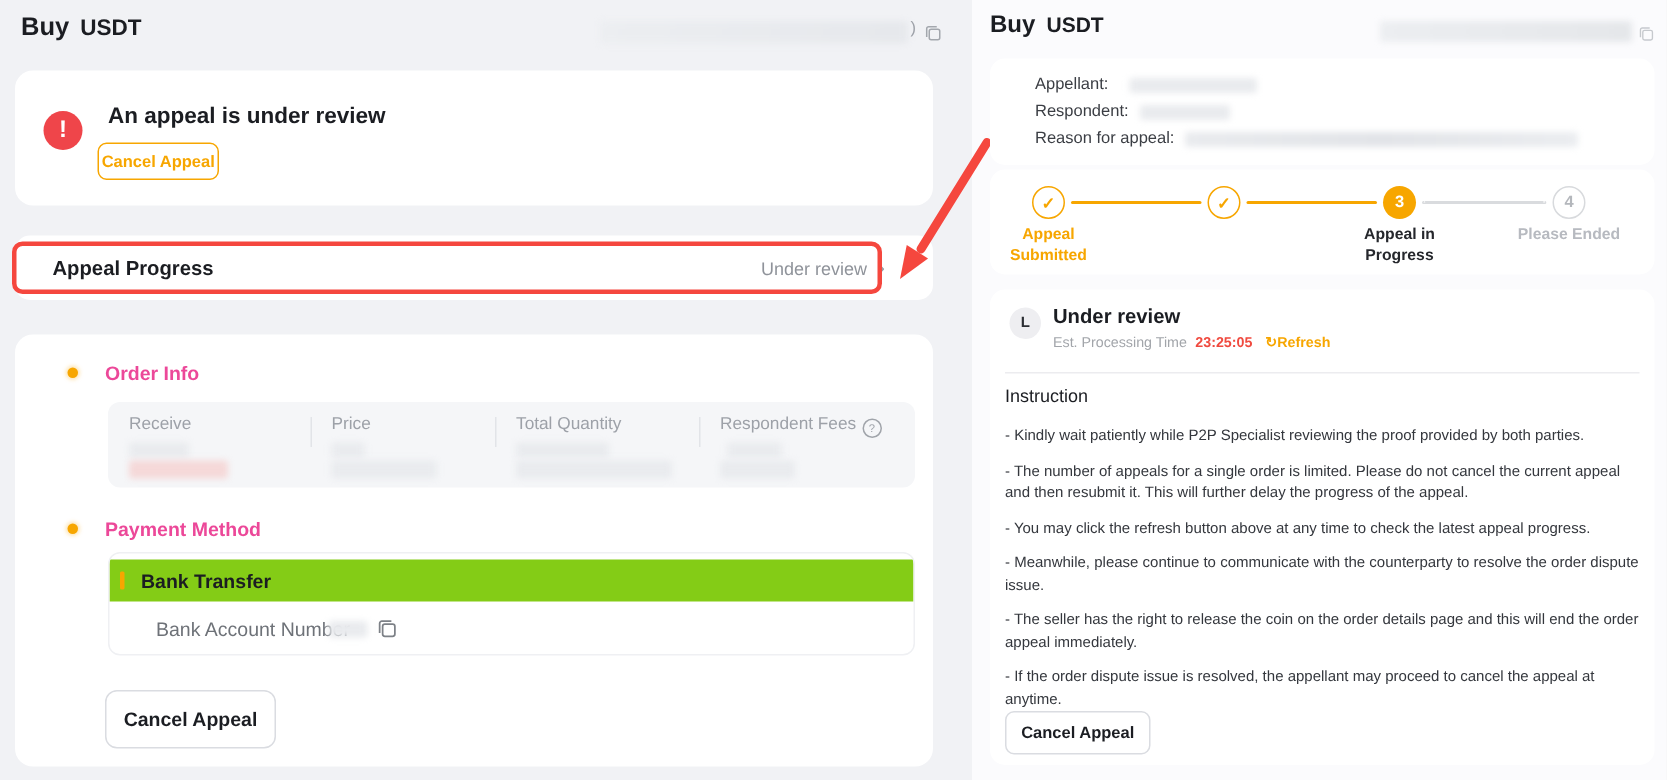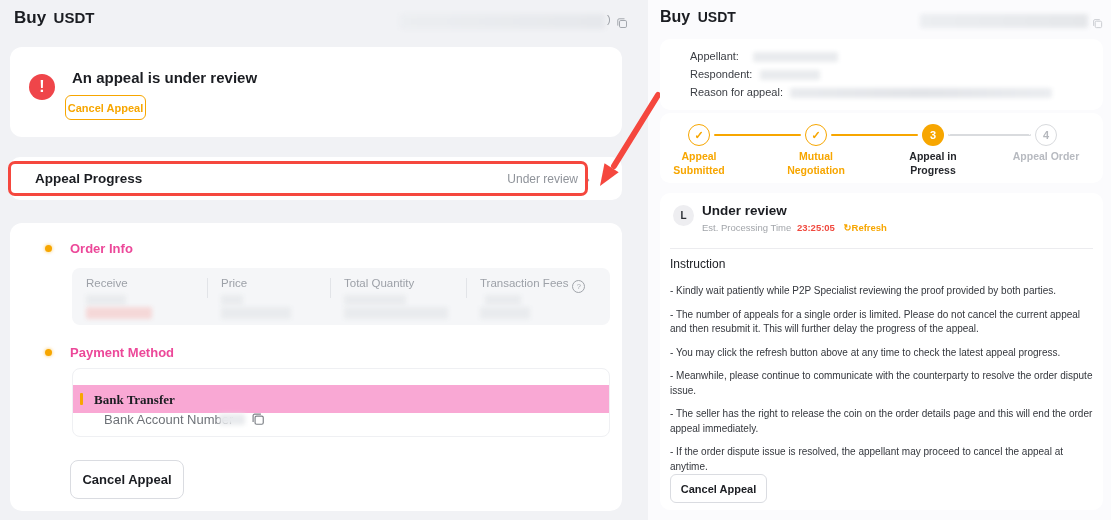--- a/index.html
+++ b/index.html
@@ -82,37 +82,37 @@
     <span class="sec-title" style="left:60px;top:18px;">Order Info</span>
 
     <div class="abs" style="left:62px;top:45px;width:538px;height:57px;background:#f5f6f8;border-radius:8px;">
       <div class="divider-v" style="left:135px;top:10px;height:20px;"></div>
       <div class="divider-v" style="left:258px;top:10px;height:20px;"></div>
       <div class="divider-v" style="left:394px;top:10px;height:20px;"></div>
 
       <span class="abs col-label" style="left:14px;top:9px;">Receive</span>
       <span class="abs col-label" style="left:149px;top:9px;">Price</span>
       <span class="abs col-label" style="left:272px;top:9px;">Total Quantity</span>
-      <span class="abs col-label" style="left:408px;top:9px;"><span>Transaction Fees</span><span class="help-circle">?</span></span>
+      <span class="abs col-label" style="left:408px;top:9px;"><span>Respondent Fees</span><span class="help-circle">?</span></span>
 
       <div class="blur" style="left:14px;top:27px;width:40px;height:10px;"></div>
       <div class="blur pink" style="left:14px;top:39px;width:66px;height:12px;"></div>
       <div class="blur" style="left:149px;top:27px;width:22px;height:10px;"></div>
       <div class="blur" style="left:149px;top:39px;width:70px;height:12px;"></div>
       <div class="blur" style="left:272px;top:27px;width:62px;height:10px;"></div>
       <div class="blur" style="left:272px;top:39px;width:104px;height:12px;"></div>
       <div class="blur" style="left:413px;top:27px;width:36px;height:10px;"></div>
       <div class="blur" style="left:408px;top:39px;width:50px;height:12px;"></div>
     </div>
 
     <span class="sec-dot" style="left:35px;top:126px;"></span>
     <span class="sec-title" style="left:60px;top:122px;">Payment Method</span>
 
     <div class="abs" style="left:62px;top:145px;width:538px;height:69px;border:1px solid #eff0f3;border-radius:8px;box-sizing:border-box;overflow:hidden;">
-      <div class="abs" style="left:0;top:16px;width:100%;height:28px;background:#f9a8d4;font-family:Liberation Serif, serif;">
+      <div class="abs" style="left:0;top:4px;width:100%;height:28px;background:#84cc16;">
         <span class="abs" style="left:7px;top:8px;width:3px;height:12px;background:#f7a600;border-radius:1px;"></span>
         <span class="abs" style="left:21px;top:7px;font-size:13px;font-weight:bold;">Bank Transfer</span>
       </div>
       <span class="abs" style="left:31px;top:43px;font-size:13px;color:#6e7278;">Bank Account Number</span>
       <div class="blur" style="left:146px;top:45px;width:26px;height:11px;"></div>
       <span class="abs copy-icon" style="left:178px;top:43px;">
         <svg width="14" height="14" viewBox="0 0 12 12">
             <rect x="3.5" y="3.5" width="7" height="7" rx="1.3" fill="none" stroke="#7d8187"></rect>
             <path d="M8.5 1.8 H3.1 A1.3 1.3 0 0 0 1.8 3.1 V8.6" fill="none" stroke="#7d8187"></path>
           </svg>
@@ -155,23 +155,22 @@
       </div>
     <div class="step-circle pending" style="left:375px;top:11px;">
         <span>4</span>
       </div>
 
     <div class="connector" style="left:54px;top:21px;width:87px;"></div>
     <div class="connector" style="left:171px;top:21px;width:87px;"></div>
     <div class="connector dashed" style="left:288px;top:21px;width:83px;"></div>
 
     <div class="step-label done" style="left:-11px;top:36px;"><span>Appeal</span><br><span>Submitted</span></div>
-    <div class="step-label done" style="left:106px;top:36px;"><span>Mutual</span><br><span>Negotiation</span></div>
     <div class="step-label current" style="left:223px;top:36px;"><span>Appeal in</span><br><span>Progress</span></div>
-    <div class="step-label pending" style="left:336px;top:36px;"><span>Appeal Order</span></div>
+    <div class="step-label pending" style="left:336px;top:36px;"><span>Please Ended</span></div>
   </div>
 
   <div class="card" style="left:660px;top:193px;width:443px;height:317px;border-radius:10px;">
     <div class="abs" style="left:13px;top:12px;width:21px;height:21px;border-radius:50%;background:#eeeef1;display:flex;align-items:center;justify-content:center;font-size:10px;font-weight:bold;color:#2b2e33;">
         <span>L</span>
       </div>
     <div class="abs" style="left:42px;top:10px;font-size:13.5px;font-weight:bold;">Under review</div>
     <div class="abs" style="left:42px;top:29px;font-size:9.5px;color:#a2a5aa;">
       <span>Est. Processing Time</span>
       <span style="color:#f04a3f;font-weight:bold;margin-left:3px;">23:25:05</span>

